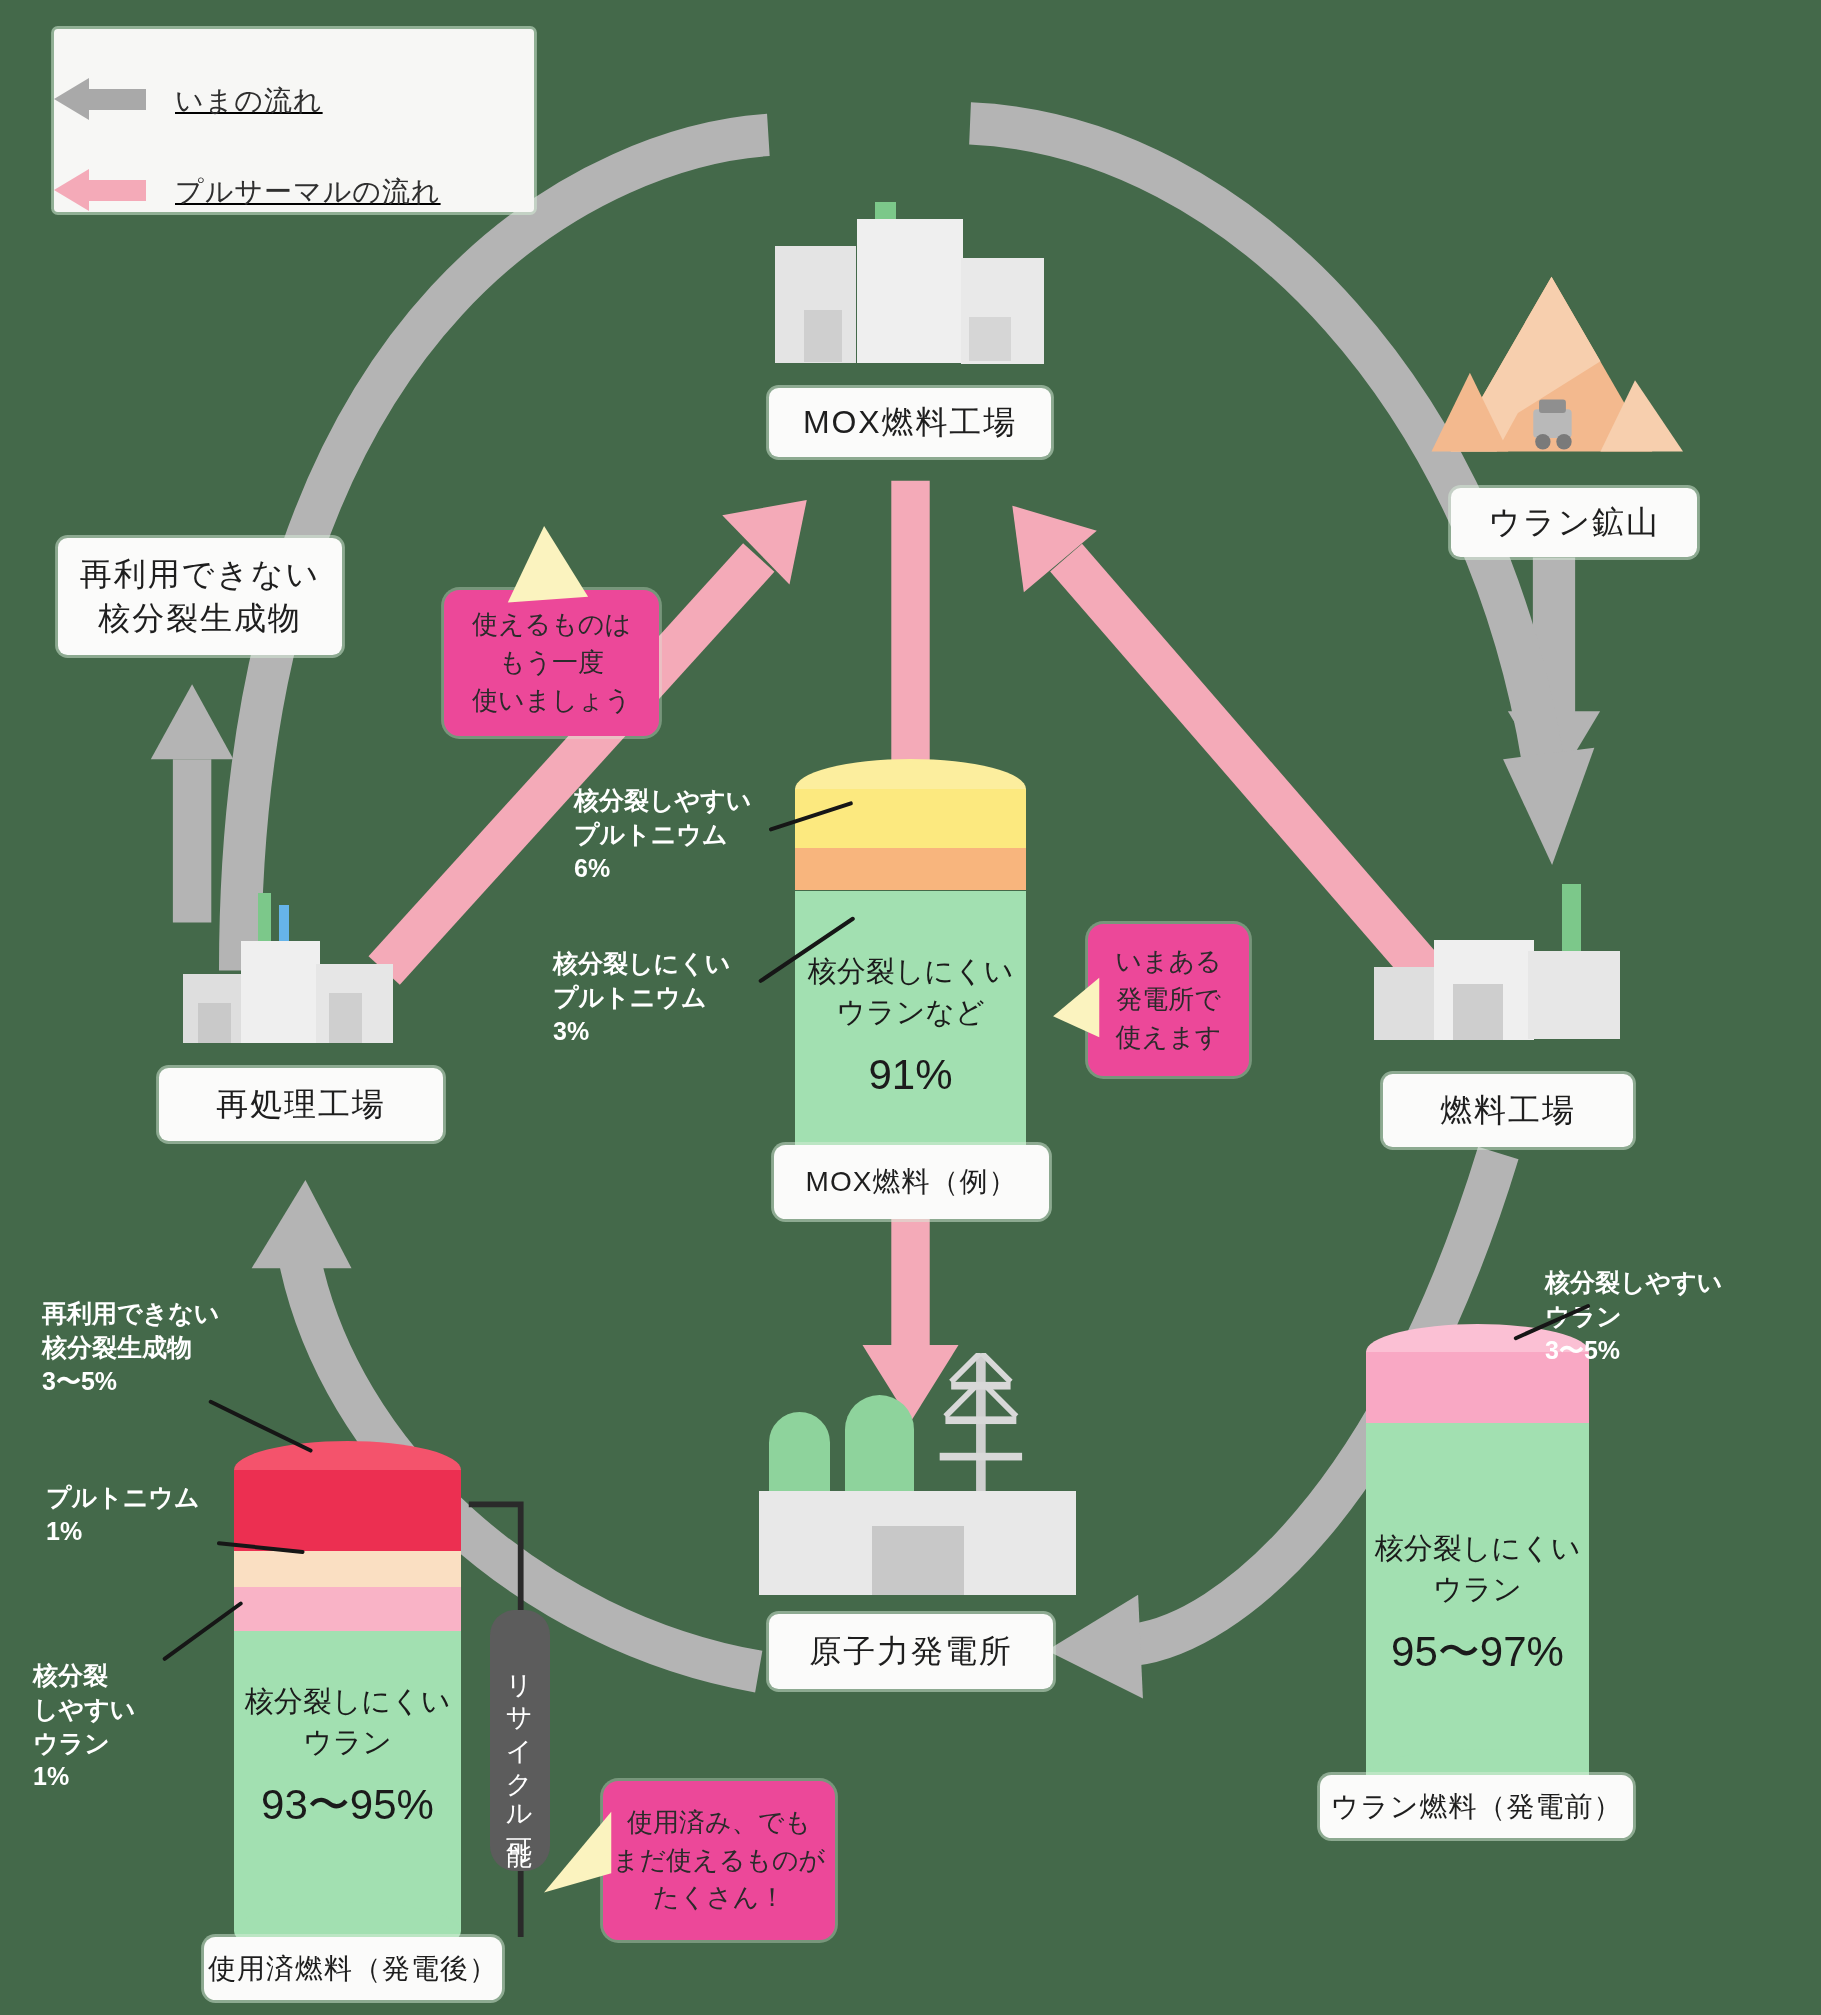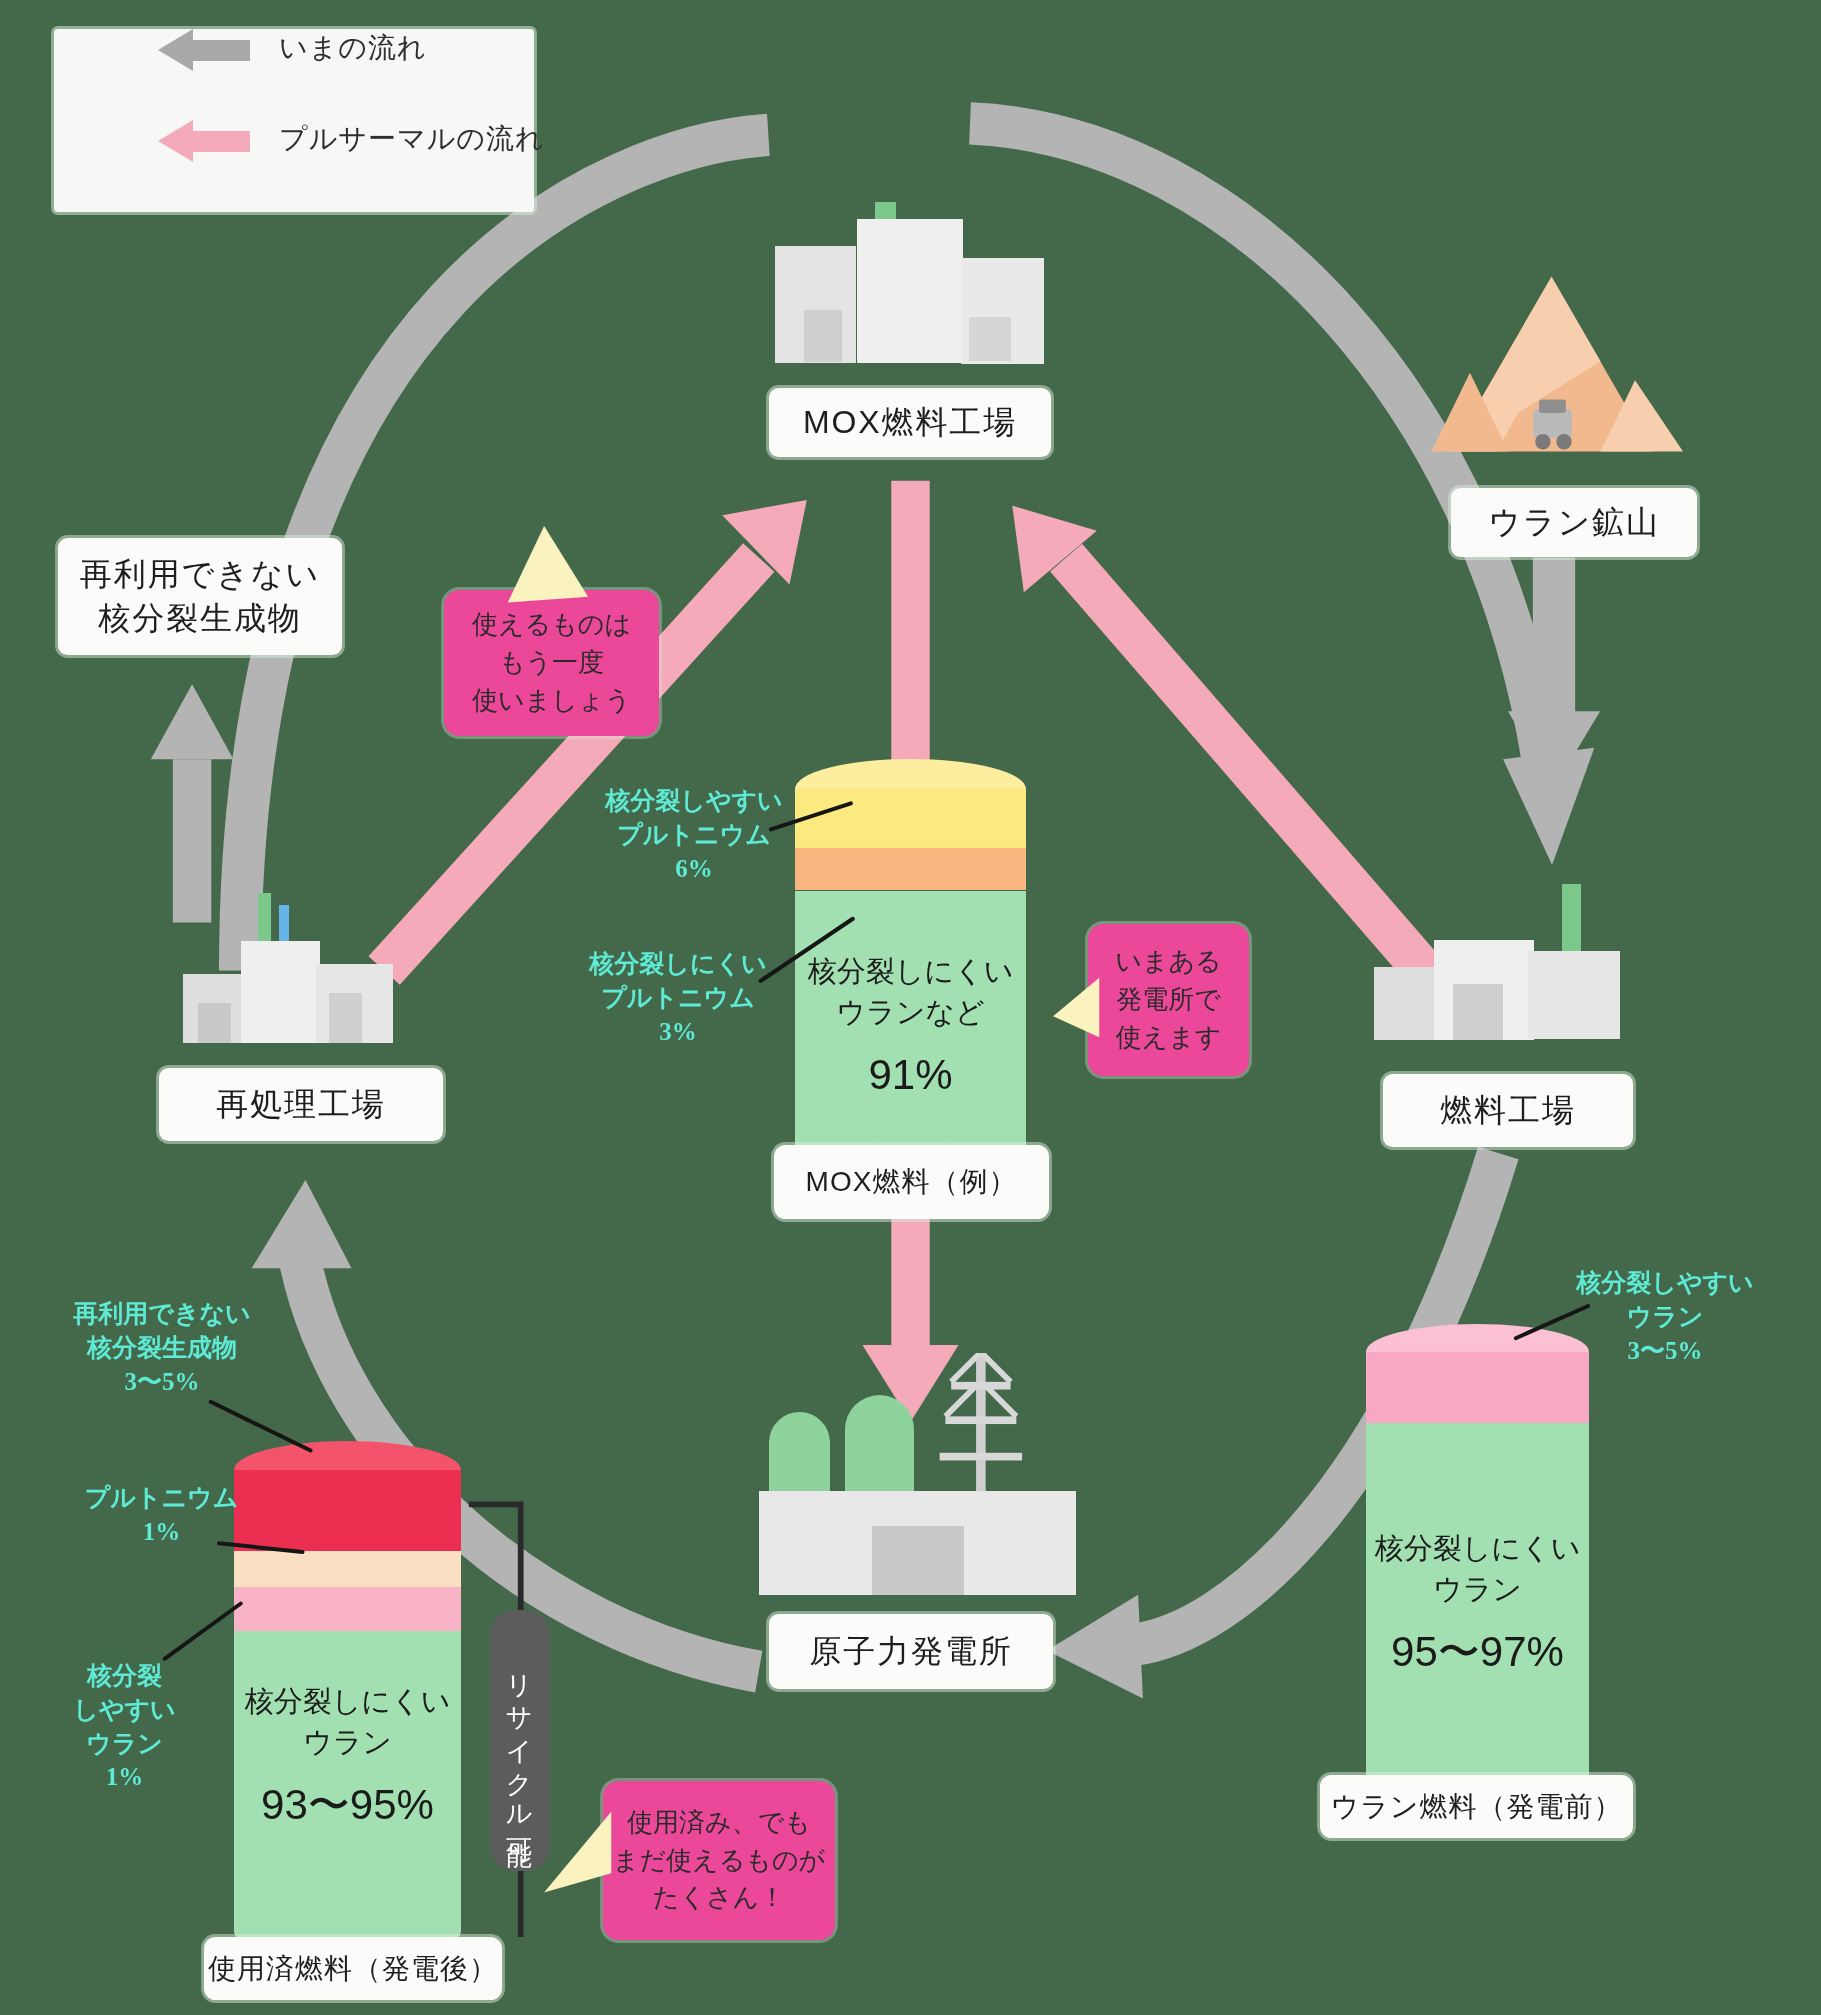--- a/index.html
+++ b/index.html
@@ -11,21 +11,21 @@
   }
   #stage{position:absolute;inset:0;}
   .abs{position:absolute;}
 
   
   .legend{
     left:54px;top:29px;width:480px;height:183px;
     background:#f7f7f5;border-radius:3.8px;
     box-shadow:0 0 0 2.9px rgba(210,235,212,.55);
   }
-  .legend-row{display:flex;align-items:flex-start;height:91px;padding-left:104px;box-sizing:border-box;}
+  .legend-row{display:flex;align-items:flex-end;height:91px;box-sizing:border-box;text-decoration:underline;}
   .legend-arrow{width:92px;height:42px;position:relative;flex:none;margin-right:29px;}
   .legend-arrow::before{content:"";position:absolute;right:0;top:10.6px;width:60px;height:21px;background:currentColor;}
   .legend-arrow::after{content:"";position:absolute;left:0;top:0;width:0;height:0;
     border-top:21px solid transparent;border-bottom:21px solid transparent;border-right:35px solid currentColor;}
   .legend-gray{color:#a9a9a9;}
   .legend-pink{color:#f4aab8;}
   .legend-label{font-size:28px;color:#2f2f2f;letter-spacing:1px;white-space:nowrap;}
 
   
   .fbox{
@@ -47,22 +47,22 @@
   .callout{
     background:#ec4899;border-radius:15.4px;
     display:flex;flex-direction:column;align-items:center;justify-content:center;
     font-size:26px;color:#2b2b2b;line-height:1.45;text-align:center;
     box-shadow:0 0 0 2.9px rgba(214,236,216,.35);
   }
   .callout span{display:block;white-space:nowrap;}
 
   
   .anno{
-    position:absolute;color:#5eead4;font-size:25px;line-height:1.35;
-    text-align:center;font-weight:700;letter-spacing:0px;font-family:Liberation Serif, serif;
+    position:absolute;color:#ffffff;font-size:25px;line-height:1.35;
+    font-weight:700;letter-spacing:0px;
   }
   .anno span{display:block;white-space:nowrap;}
 
   .leader{position:absolute;background:#161616;height:3.8px;transform-origin:left center;border-radius:1.9px;}
 
   .recycle-badge{
     position:absolute;background:#5c5c5c;border-radius:25px;
     color:#fff;font-size:26px;letter-spacing:2.9px;
     writing-mode:vertical-rl;text-orientation:upright;
     display:flex;align-items:center;justify-content:center;

